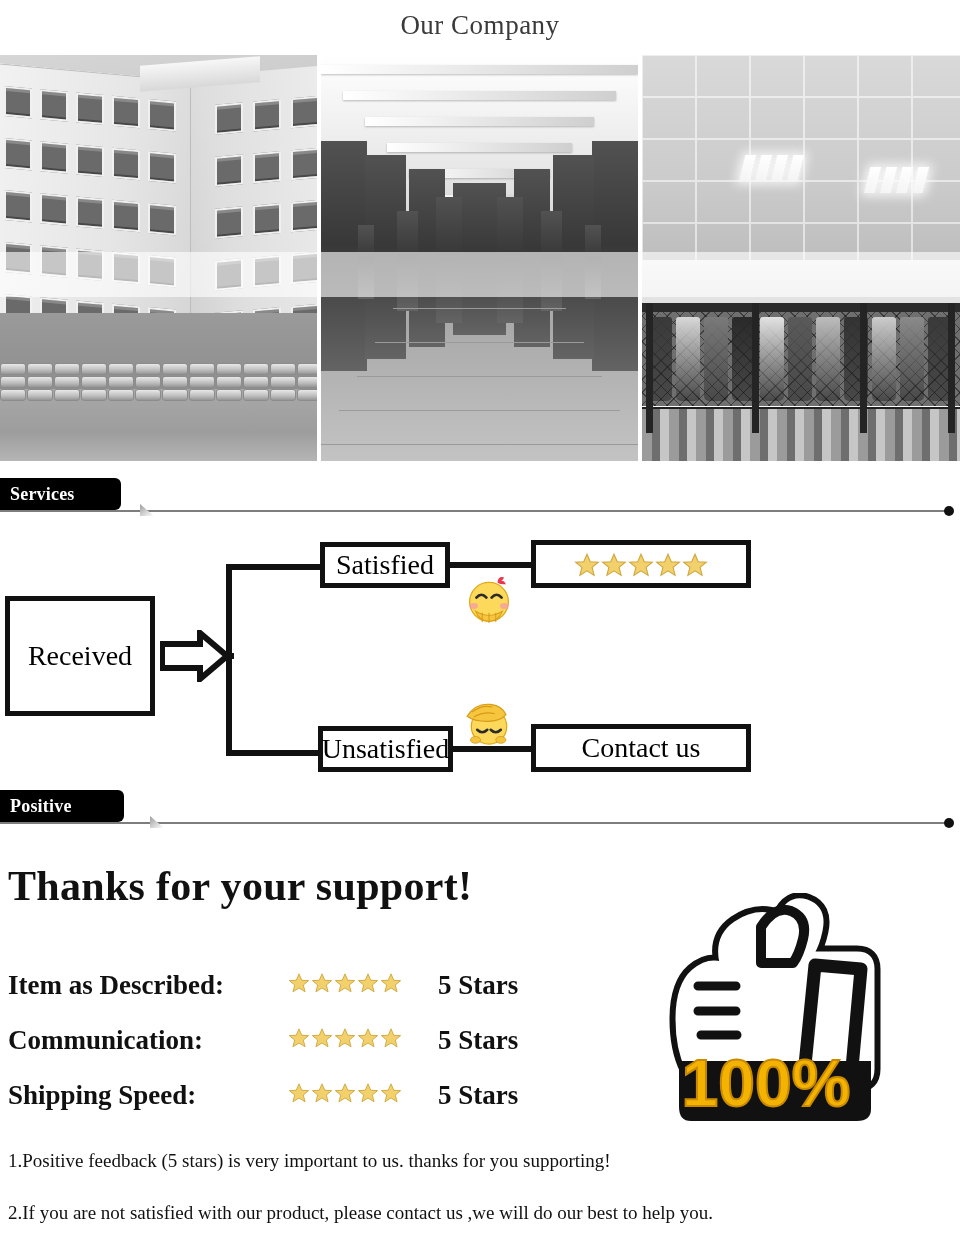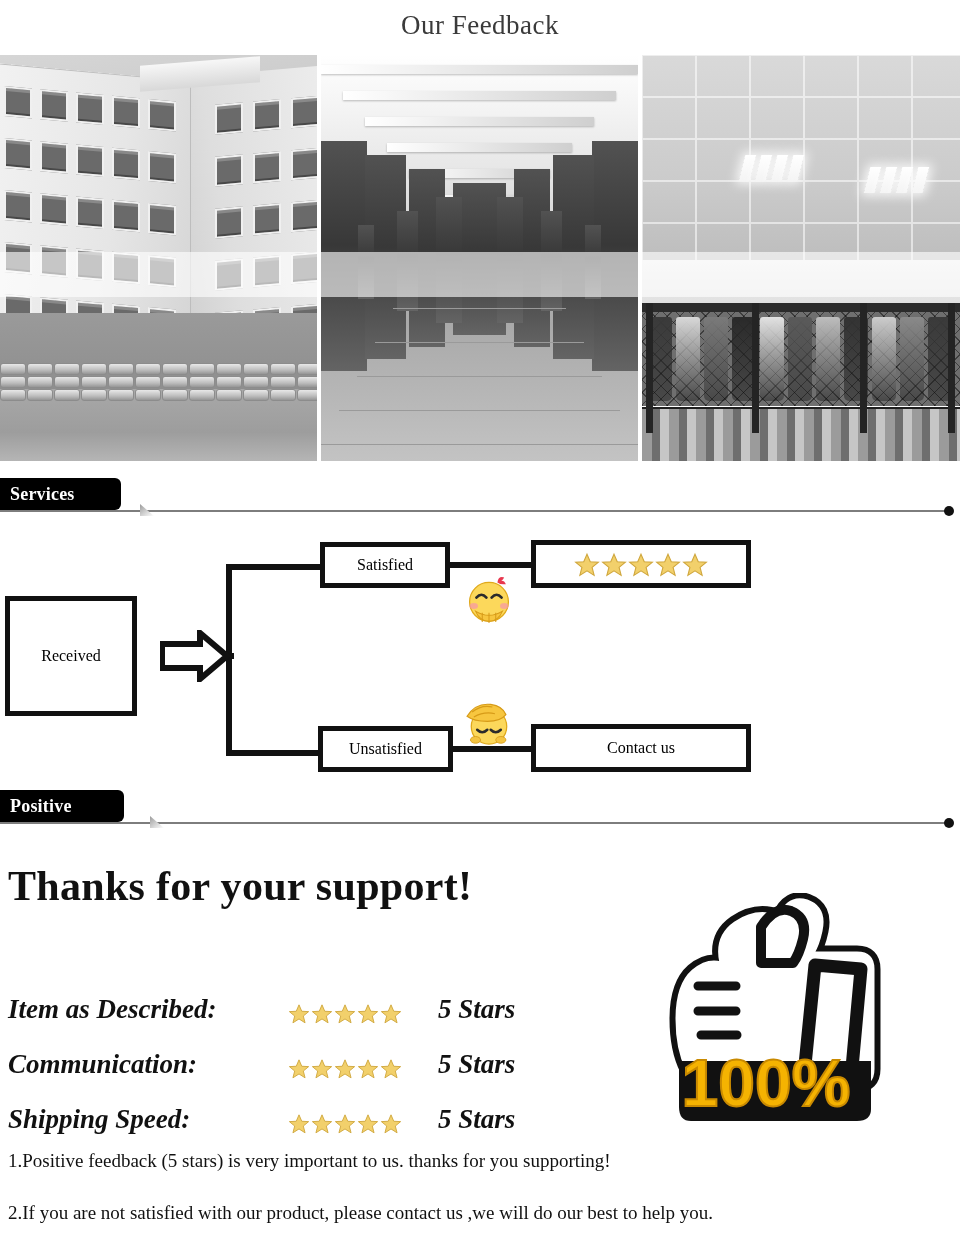--- a/index.html
+++ b/index.html
@@ -212,21 +212,21 @@
   }
 
   
   .flow { position:absolute; left:0; top:528px; width:960px; height:265px; }
   .fbox {
     position:absolute;
     border:5px solid #111111;
     background:#ffffff;
     display:flex; align-items:center; justify-content:center;
     font-family:"Liberation Serif","DejaVu Serif",serif;
-    font-size:16px; color:#000000;
+    font-size:28px; color:#000000;
     z-index:3;
   }
   .fline { position:absolute; background:#111111; z-index:1; }
   .arrow-big {
     position:absolute; z-index:2;
   }
   .emoji {
     position:absolute; z-index:4;
     width:54px; height:54px;
   }
@@ -241,23 +241,22 @@
   .thanks {
     position:absolute; left:8px; top:862px;
     font-family:"Liberation Serif","DejaVu Serif",serif;
     font-weight:700;
     font-size:42px;
     color:#111111;
     letter-spacing:.3px;
   }
   .rating-list { position:absolute; left:8px; top:970px; width:640px; }
   .rating-row {
-    display:flex; align-items:flex-end;
+    display:flex; align-items:flex-start;
     height:55px;
-    font-style:italic;
   }
   .rating-label {
     width:280px;
     font-family:"Liberation Serif","DejaVu Serif",serif;
     font-weight:700;
     font-size:27px;
     color:#111111;
     white-space:nowrap;
   }
   .rating-stars {
@@ -283,21 +282,21 @@
     font-size:19px; color:#111111;
     margin-bottom:30px;
     white-space:nowrap;
   }
 </style>
 </head>
 <body>
 
 <div id="page">
 
-  <div class="page-title">Our Feedback</div>
+  <div class="page-title">Our Company</div>
 
   <div class="collage">
 
     <div class="photo photo-left">
       <div class="bld-sky"></div>
       <div class="bld-wingR">
           <div class="win" style="position: absolute; right: 8px; top: 30px; width: 28px; height: 30px;"></div>
           <div class="win" style="position: absolute; right: 46px; top: 30px; width: 28px; height: 30px;"></div>
           <div class="win" style="position: absolute; right: 84px; top: 30px; width: 28px; height: 30px;"></div>
           <div class="win" style="position: absolute; right: 8px; top: 82px; width: 28px; height: 30px;"></div>
@@ -511,21 +510,21 @@
 
   <div class="section-tag-wrap" style="top:478px;">
     <div class="tag-rule" style="width:952px;"></div>
     <div class="tag-dot" style="left:944px;"></div>
     <div class="tag-corner" style="left:140px;"></div>
     <div class="section-tag">Services</div>
   </div>
 
   <div class="flow">
 
-    <div class="fbox" style="left:5px; top:68px; width:132px; height:120px;">
+    <div class="fbox" style="left:5px; top:68px; width:150px; height:120px;">
       <span>Received</span>
     </div>
 
     <svg class="arrow-big" style="left:160px; top:102px;" width="70" height="52" viewBox="0 0 70 52">
       <polygon points="2,14 40,14 40,3 67,26 40,49 40,38 2,38" fill="#ffffff" stroke="#111111" stroke-width="6" stroke-linejoin="miter"></polygon>
     </svg>
 
     <div class="fline" style="left:226px; top:36px; width:6px; height:192px;"></div>
 
     <div class="fline" style="left:226px; top:125px; width:8px; height:6px;"></div>

